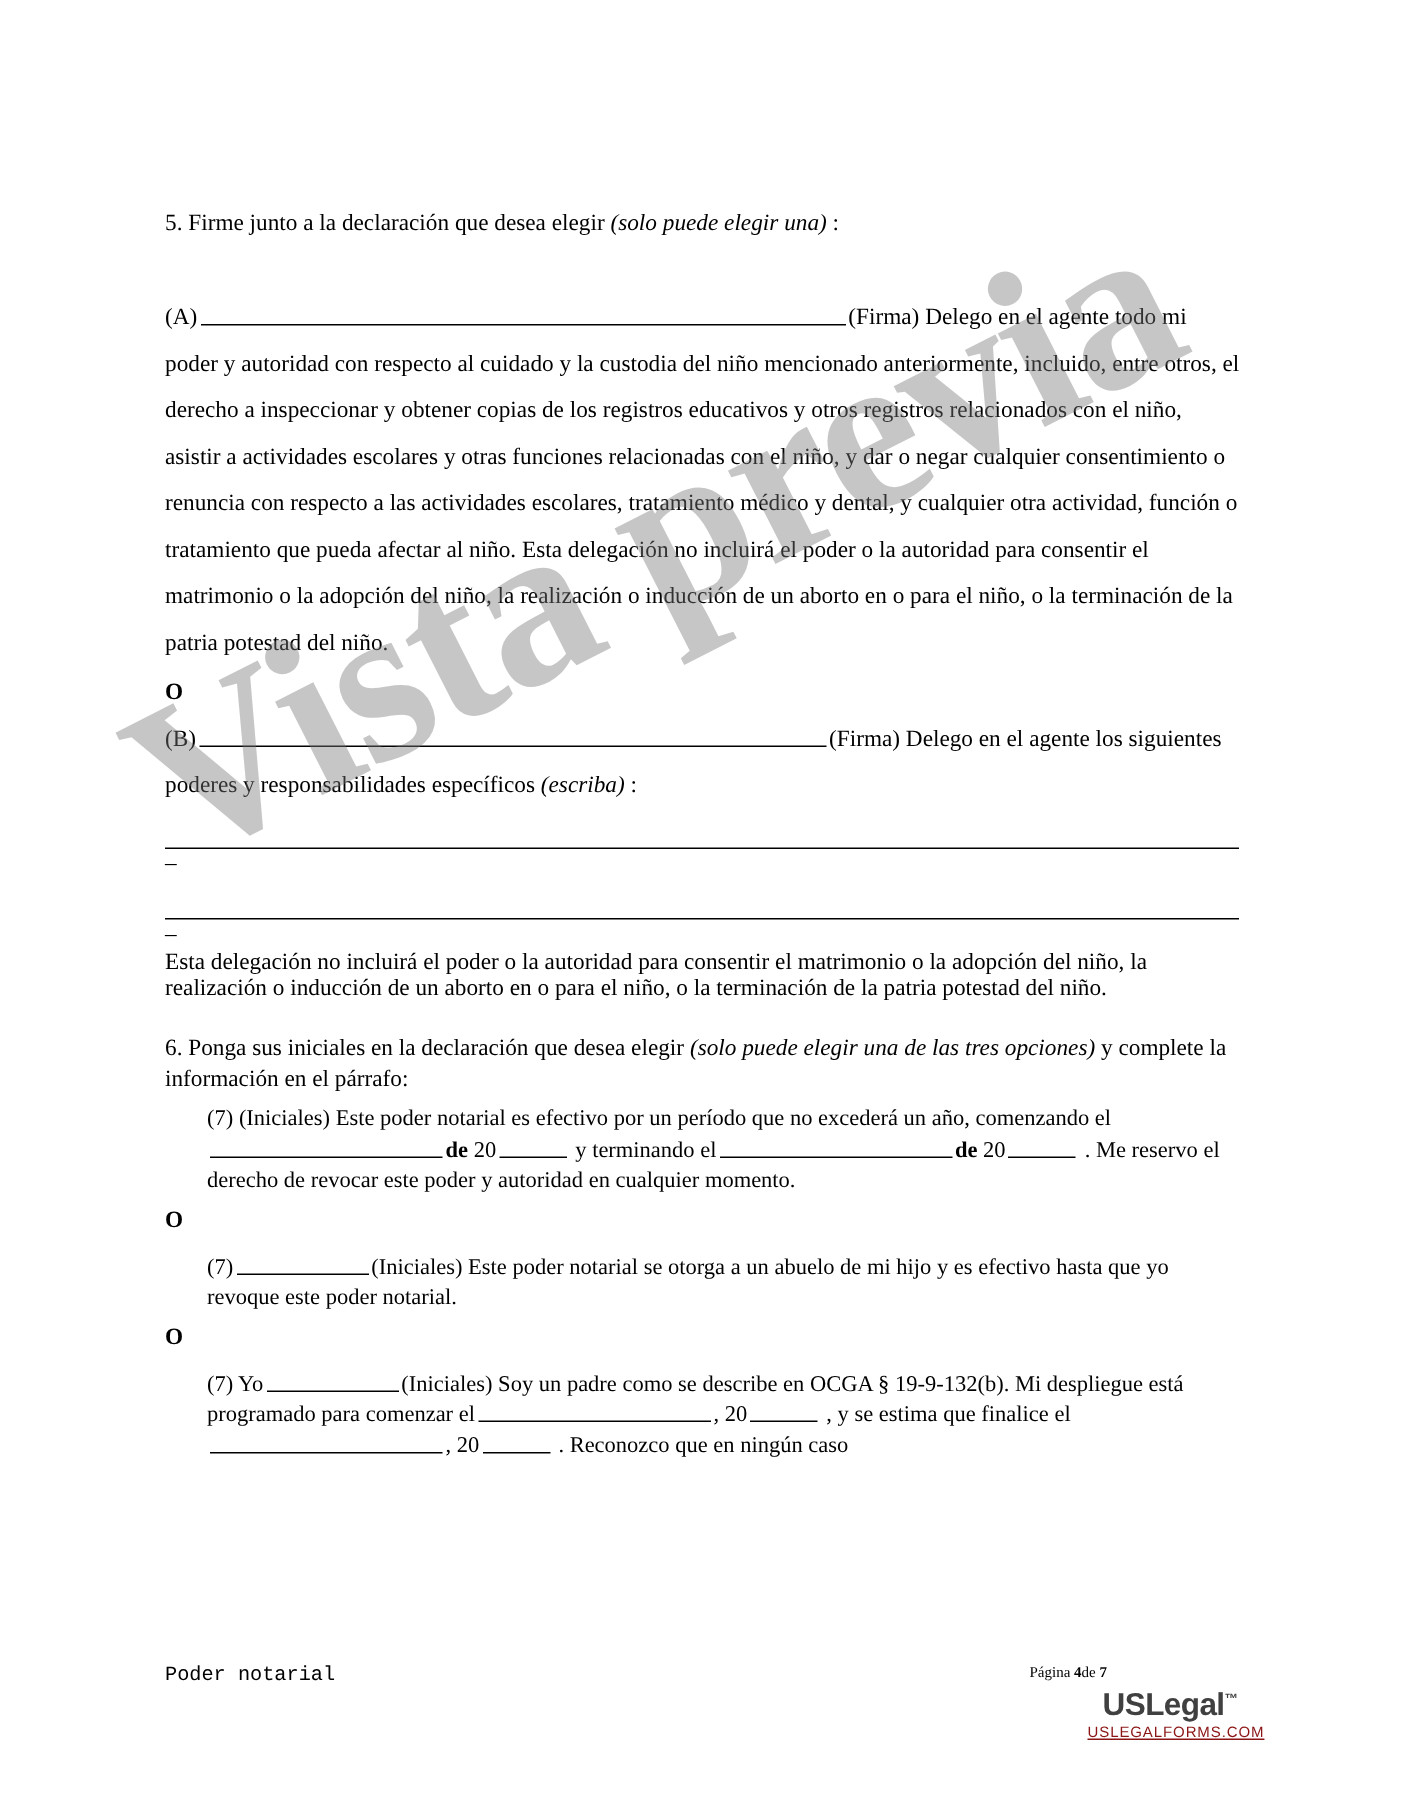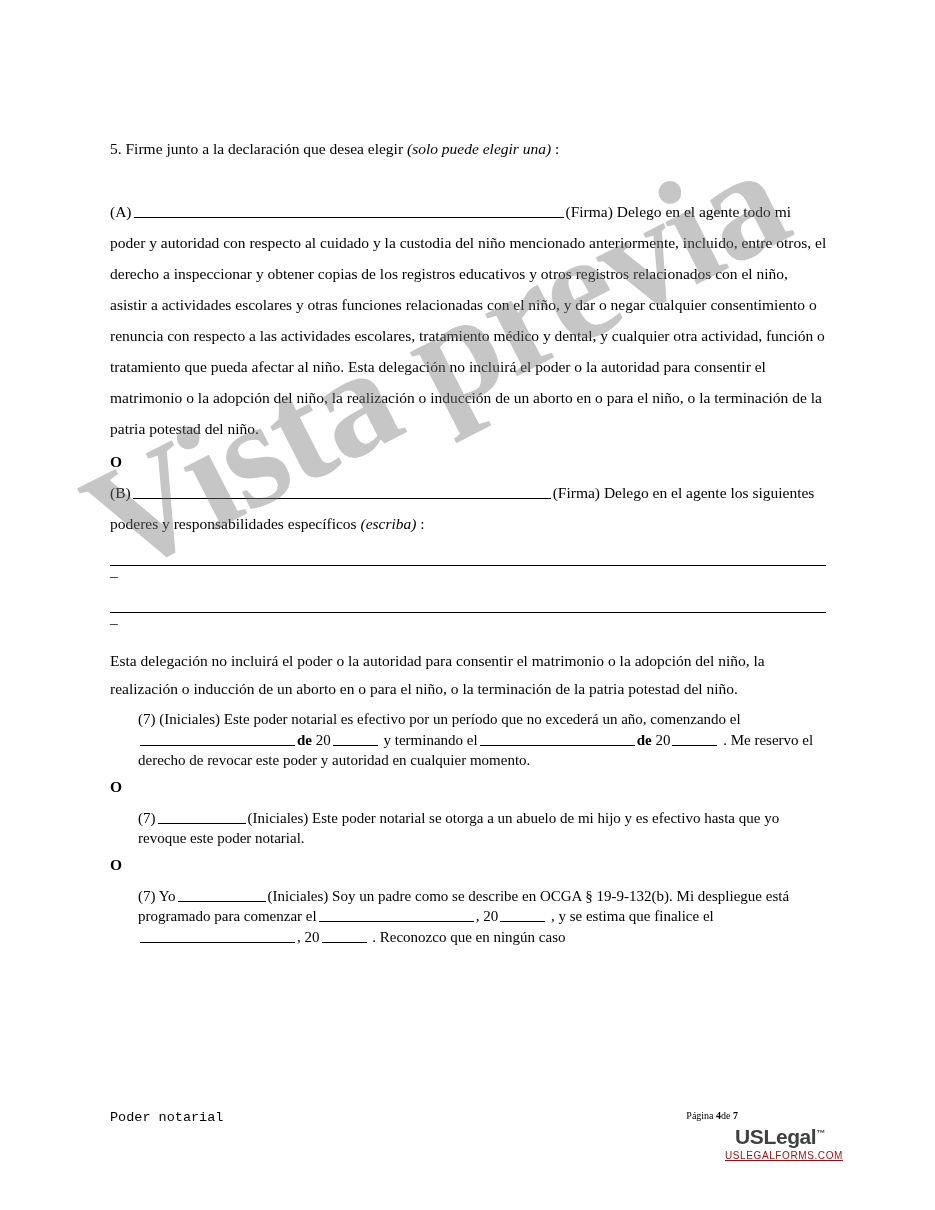--- a/index.html
+++ b/index.html
@@ -76,22 +76,21 @@
     width: 716px;
   }
   .dash-small {
     font-size: 15.5px;
     line-height: 20px;
     height: 20px;
   }
 
   .para-c {
     font-size: 15.5px;
-    line-height: 28px;
-    margin-top: 14px;
+    line-height: 17px;
     width: 716px;
   }
 
   .section6 {
     font-size: 15.5px;
     line-height: 20.5px;
     margin-top: 22px;
     width: 716px;
   }
 
@@ -220,20 +219,23 @@
       <span>(B)</span><span class="fill"></span><span>(Firma) Delego en el agente los siguientes poderes y responsabilidades específicos </span><span class="ital">(escriba)</span><span> :</span>
     </div>
 
     <div class="blank-rule"></div>
     <div class="dash-small">–</div>
     <div class="blank-rule"></div>
     <div class="dash-small">–</div>
 
     <div class="para-c">Esta delegación no incluirá el poder o la autoridad para consentir el matrimonio o la adopción del niño, la realización o inducción de un aborto en o para el niño, o la terminación de la patria potestad del niño.</div>
 
+    <div class="section6">
+      <span>6. Ponga sus iniciales en la declaración que desea elegir </span><span class="ital">(solo puede elegir una de las tres opciones)</span><span> y complete la información en el párrafo:</span>
+    </div>
 
     <div class="opt-block">
       <span>(7)</span>
       <span>(Iniciales)</span>
       <span>Este poder notarial es efectivo por un período que no excederá un año, comenzando el</span><span class="ul-med"></span><span class="bold">de</span>
       <span>20</span><span class="ul-short"></span>
       <span>y terminando el</span><span class="ul-med"></span><span class="bold">de</span>
       <span>20</span><span class="ul-short"></span>
       <span>. Me reservo el derecho de revocar este poder y autoridad en cualquier momento.</span>
     </div>

